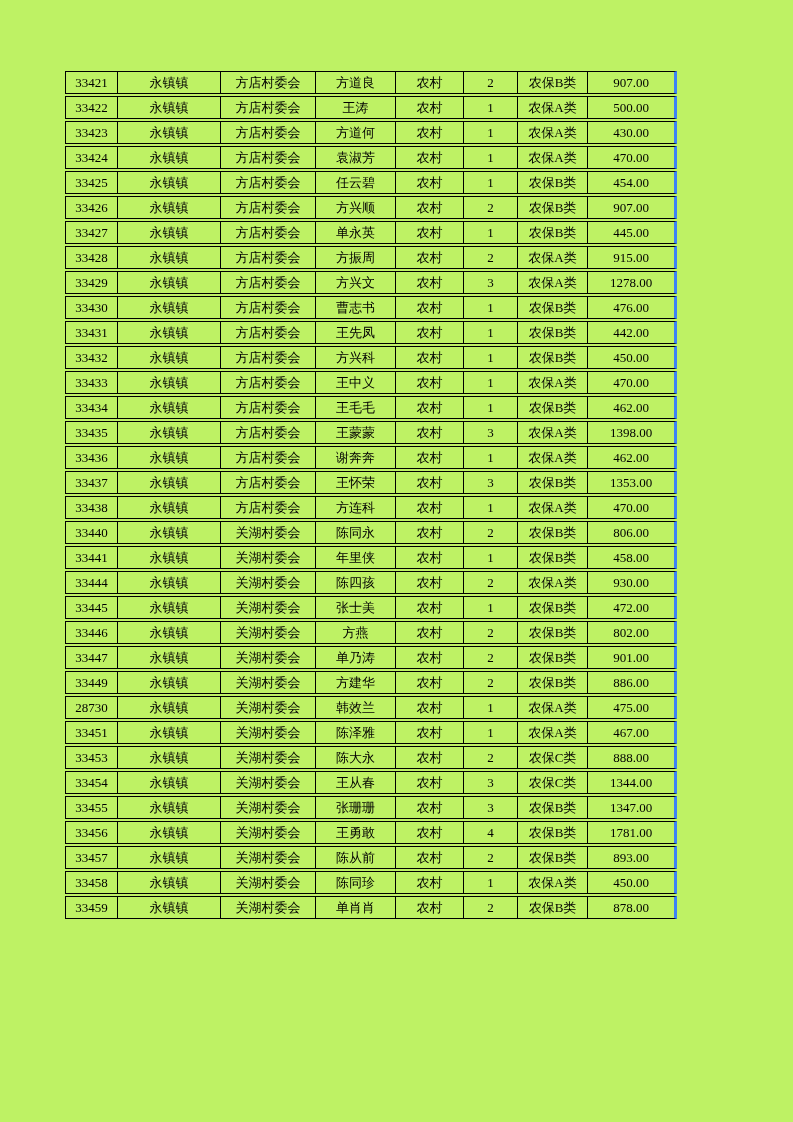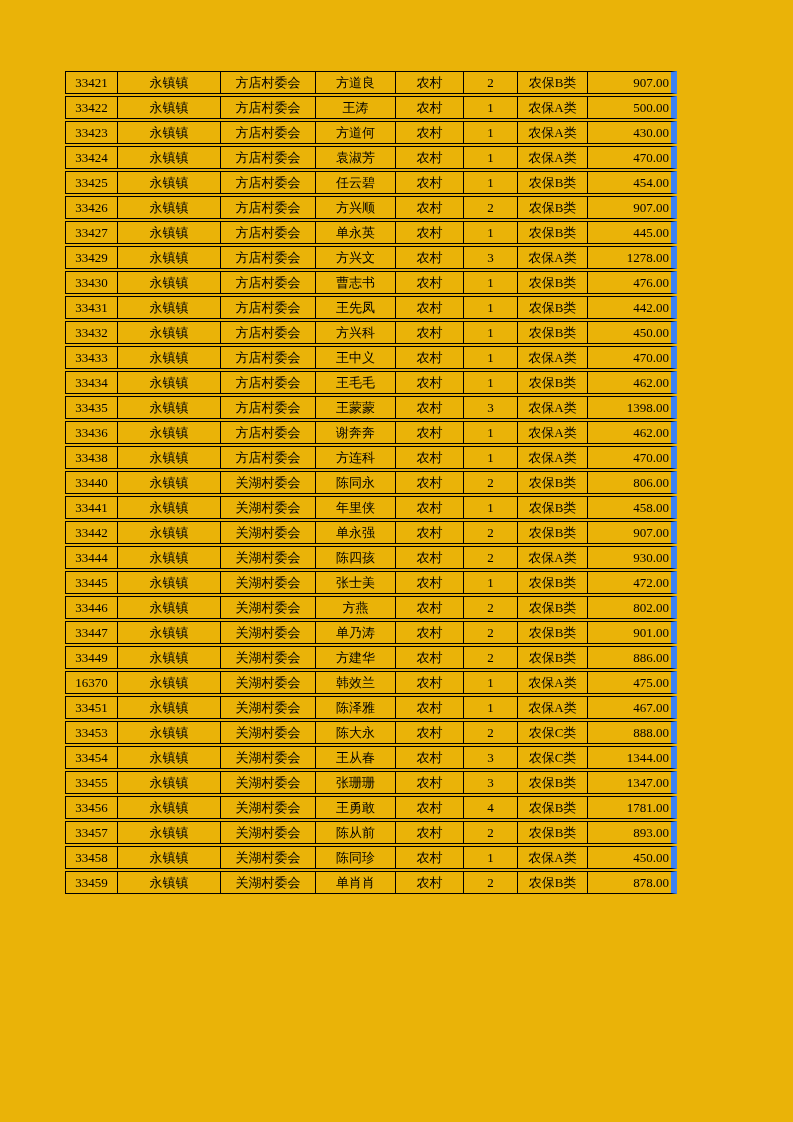--- a/index.html
+++ b/index.html
@@ -10,21 +10,21 @@
   body {
     width: 793px;
     height: 1122px;
     font-family: "Liberation Serif", "DejaVu Serif", serif;
     color: #000000;
   }
   .sheet {
     position: relative;
     width: 793px;
     height: 1122px;
-    background: #eab308;
+    background: #bef264;
     overflow: hidden;
   }
   table.data-table {
     position: absolute;
     left: 65px;
     top: 69px;
     width: 612px;
     table-layout: fixed;
     border-collapse: separate;
     border-spacing: 0 2px;
@@ -35,22 +35,21 @@
     padding: 0 2px;
     text-align: center;
     vertical-align: middle;
     white-space: nowrap;
     overflow: hidden;
     border-top: 1px solid #000000;
     border-bottom: 1px solid #000000;
     border-left: 1px solid #000000;
   }
   table.data-table td:last-child {
-    border-right: 6px solid #3b82f6;
-    text-align: right;
+    border-right: 3px solid #3b82f6;
   }
   col.c-id     { width: 52px; }
   col.c-town   { width: 103px; }
   col.c-vill   { width: 95px; }
   col.c-name   { width: 80px; }
   col.c-type   { width: 68px; }
   col.c-count  { width: 54px; }
   col.c-cat    { width: 70px; }
   col.c-amount { width: 90px; }
 </style>
@@ -134,20 +133,30 @@
     <td>33427</td>
     <td>永镇镇</td>
     <td>方店村委会</td>
     <td>单永英</td>
     <td>农村</td>
     <td>1</td>
     <td>农保B类</td>
     <td>445.00</td>
   </tr>
         <tr>
+    <td>33428</td>
+    <td>永镇镇</td>
+    <td>方店村委会</td>
+    <td>方振周</td>
+    <td>农村</td>
+    <td>2</td>
+    <td>农保A类</td>
+    <td>915.00</td>
+  </tr>
+        <tr>
     <td>33429</td>
     <td>永镇镇</td>
     <td>方店村委会</td>
     <td>方兴文</td>
     <td>农村</td>
     <td>3</td>
     <td>农保A类</td>
     <td>1278.00</td>
   </tr>
         <tr>
@@ -214,20 +223,30 @@
     <td>33436</td>
     <td>永镇镇</td>
     <td>方店村委会</td>
     <td>谢奔奔</td>
     <td>农村</td>
     <td>1</td>
     <td>农保A类</td>
     <td>462.00</td>
   </tr>
         <tr>
+    <td>33437</td>
+    <td>永镇镇</td>
+    <td>方店村委会</td>
+    <td>王怀荣</td>
+    <td>农村</td>
+    <td>3</td>
+    <td>农保B类</td>
+    <td>1353.00</td>
+  </tr>
+        <tr>
     <td>33438</td>
     <td>永镇镇</td>
     <td>方店村委会</td>
     <td>方连科</td>
     <td>农村</td>
     <td>1</td>
     <td>农保A类</td>
     <td>470.00</td>
   </tr>
         <tr>
@@ -244,30 +263,20 @@
     <td>33441</td>
     <td>永镇镇</td>
     <td>关湖村委会</td>
     <td>年里侠</td>
     <td>农村</td>
     <td>1</td>
     <td>农保B类</td>
     <td>458.00</td>
   </tr>
         <tr>
-    <td>33442</td>
-    <td>永镇镇</td>
-    <td>关湖村委会</td>
-    <td>单永强</td>
-    <td>农村</td>
-    <td>2</td>
-    <td>农保B类</td>
-    <td>907.00</td>
-  </tr>
-        <tr>
     <td>33444</td>
     <td>永镇镇</td>
     <td>关湖村委会</td>
     <td>陈四孩</td>
     <td>农村</td>
     <td>2</td>
     <td>农保A类</td>
     <td>930.00</td>
   </tr>
         <tr>
@@ -304,21 +313,21 @@
     <td>33449</td>
     <td>永镇镇</td>
     <td>关湖村委会</td>
     <td>方建华</td>
     <td>农村</td>
     <td>2</td>
     <td>农保B类</td>
     <td>886.00</td>
   </tr>
         <tr>
-    <td>16370</td>
+    <td>28730</td>
     <td>永镇镇</td>
     <td>关湖村委会</td>
     <td>韩效兰</td>
     <td>农村</td>
     <td>1</td>
     <td>农保A类</td>
     <td>475.00</td>
   </tr>
         <tr>
     <td>33451</td>

